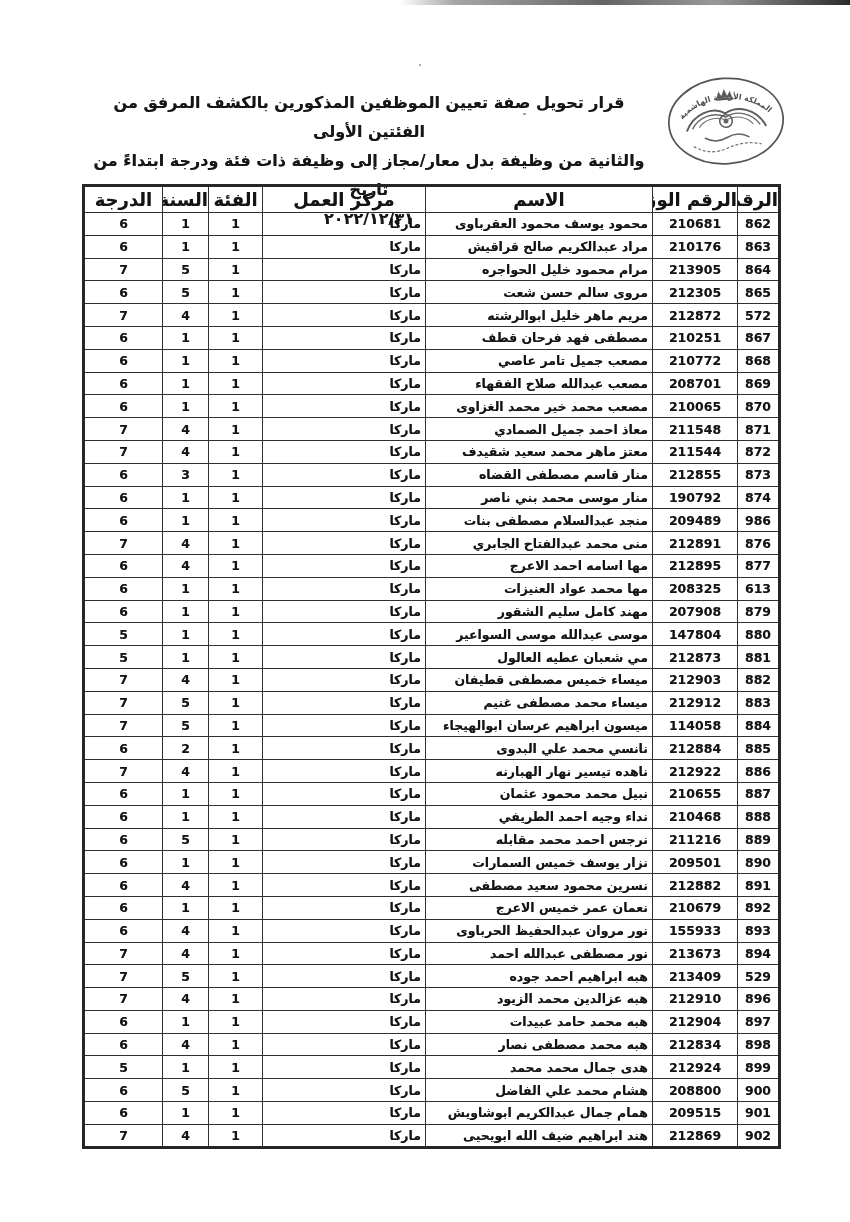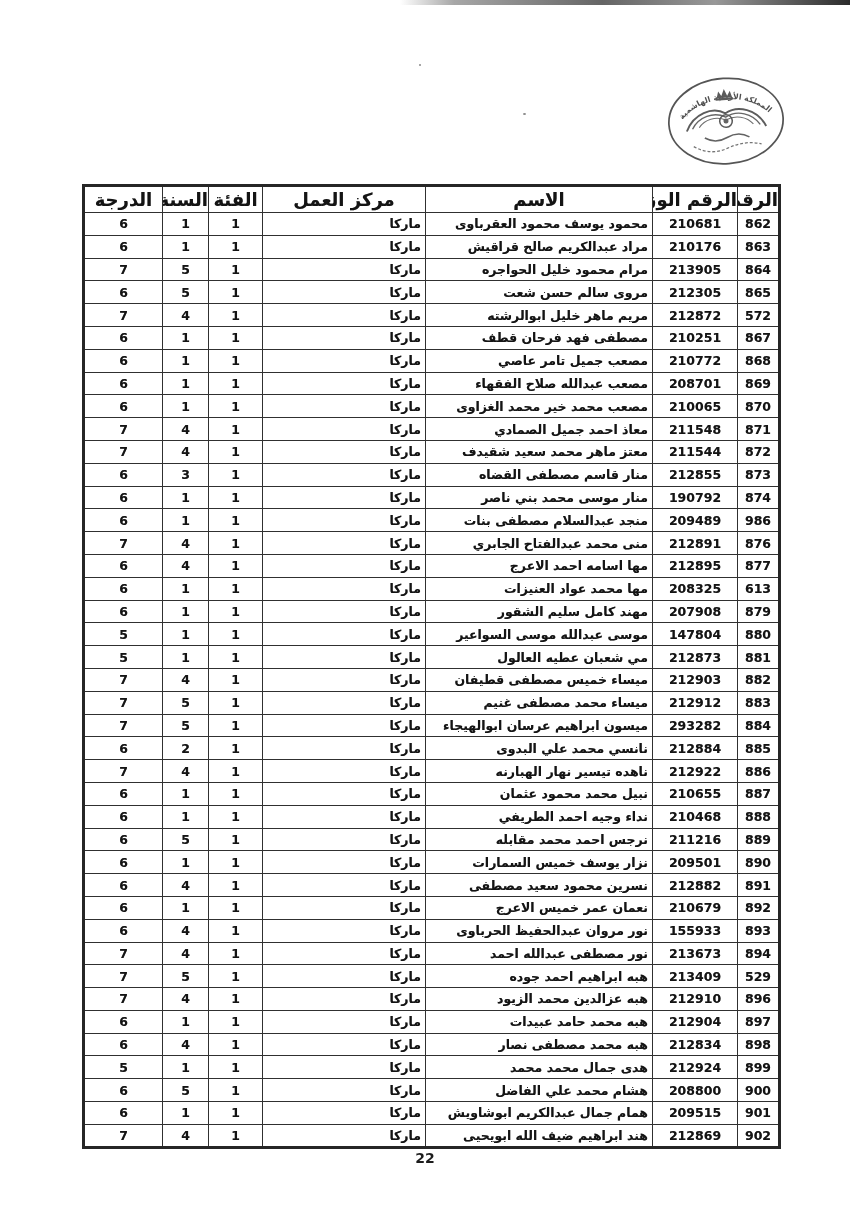--- a/index.html
+++ b/index.html
@@ -92,20 +92,25 @@
       <path d="M30,56 C37,44 53,39 65,46 C77,39 93,44 100,56" fill="none" stroke="#5a5a5a" stroke-width="1.4"></path>
       <path d="M37,55 C43,47 55,44 65,49 C75,44 87,47 93,55" fill="none" stroke="#636363" stroke-width="1.1"></path>
       <circle cx="65" cy="50" r="6.5" fill="none" stroke="#4d4d4d" stroke-width="1.6"></circle>
       <circle cx="65" cy="50" r="2.6" fill="#575757"></circle>
 
       <path d="M42,66 q 11,7 23,1 q 12,-6 23,1" fill="none" stroke="#555555" stroke-width="1.6"></path>
       <path d="M30,74 q 17,11 35,4 q 18,-7 35,-2" fill="none" stroke="#6a6a6a" stroke-width="1.3" stroke-dasharray="3 2"></path>
     </g>
   </svg>
 
+  <div class="doc-header">
+    <div class="title-line">قرار تحويل صفة تعيين الموظفين المذكورين بالكشف المرفق من الفئتين الأولى</div>
+    <div class="title-line">والثانية من وظيفة بدل معار/مجاز إلى وظيفة ذات فئة ودرجة  ابتداءً من تاريخ</div>
+    <div class="title-line title-date">٢٠٢٢/١٢/٣١</div>
+  </div>
 
   <div class="tbl-wrap">
     <table>
       <colgroup>
         <col class="c0">
           <col class="c1">
           <col class="c2">
           <col class="c3">
         <col class="c4">
           <col class="c5">
@@ -316,21 +321,21 @@
             <td class="col-0">883</td>
             <td class="col-1">212912</td>
             <td class="col-2">ميساء محمد مصطفى غنيم</td>
             <td class="col-3">ماركا</td>
             <td class="col-4">1</td>
             <td class="col-5">5</td>
             <td class="col-6">7</td>
           </tr>
           <tr>
             <td class="col-0">884</td>
-            <td class="col-1">293282</td>
+            <td class="col-1">114058</td>
             <td class="col-2">ميسون ابراهيم عرسان ابوالهيجاء</td>
             <td class="col-3">ماركا</td>
             <td class="col-4">1</td>
             <td class="col-5">5</td>
             <td class="col-6">7</td>
           </tr>
           <tr>
             <td class="col-0">885</td>
             <td class="col-1">212884</td>
             <td class="col-2">نانسي محمد علي البدوى</td>
@@ -489,15 +494,14 @@
             <td class="col-2">هند ابراهيم ضيف الله ابويحيى</td>
             <td class="col-3">ماركا</td>
             <td class="col-4">1</td>
             <td class="col-5">4</td>
             <td class="col-6">7</td>
           </tr>
         </tbody>
     </table>
   </div>
 
-  <div class="page-number">22</div>
 
 </div>
 
 </body></html>

